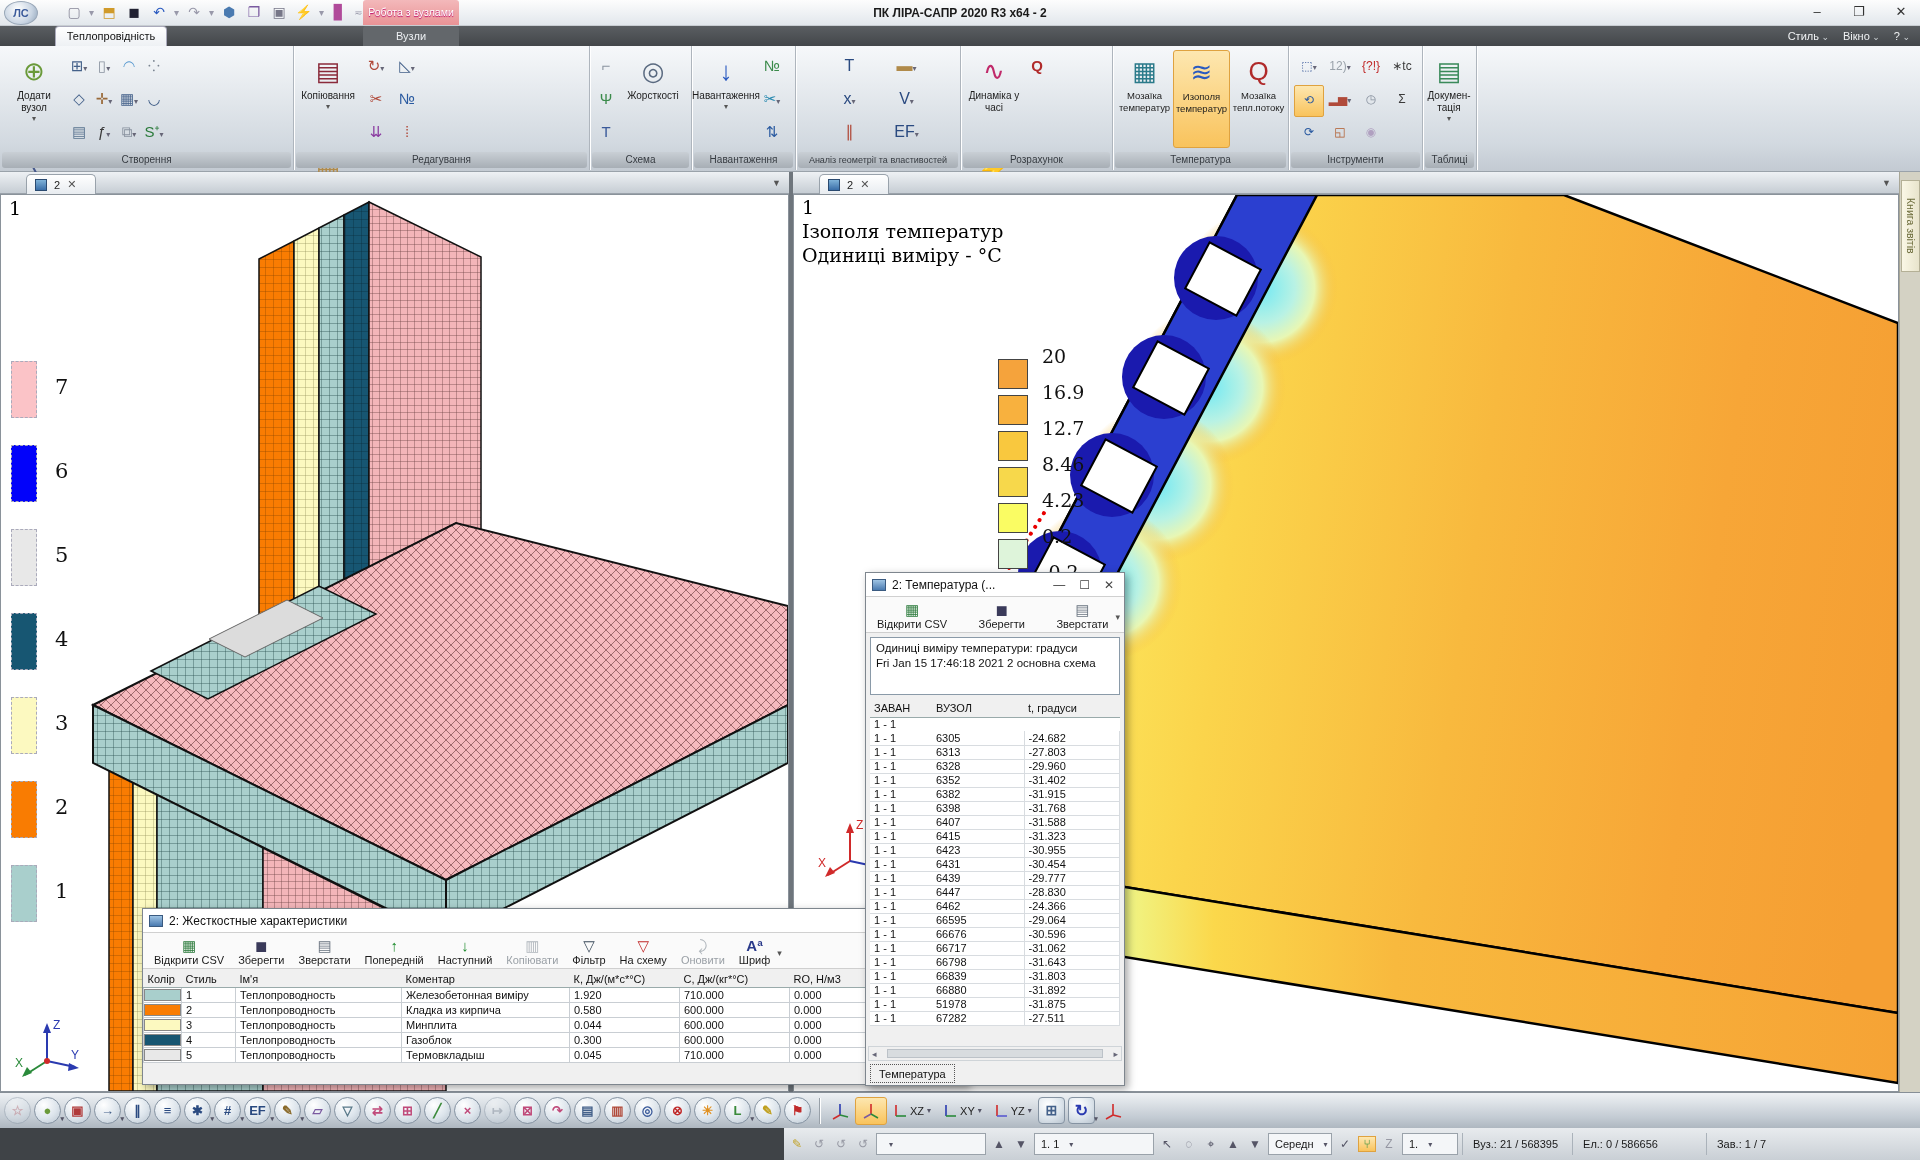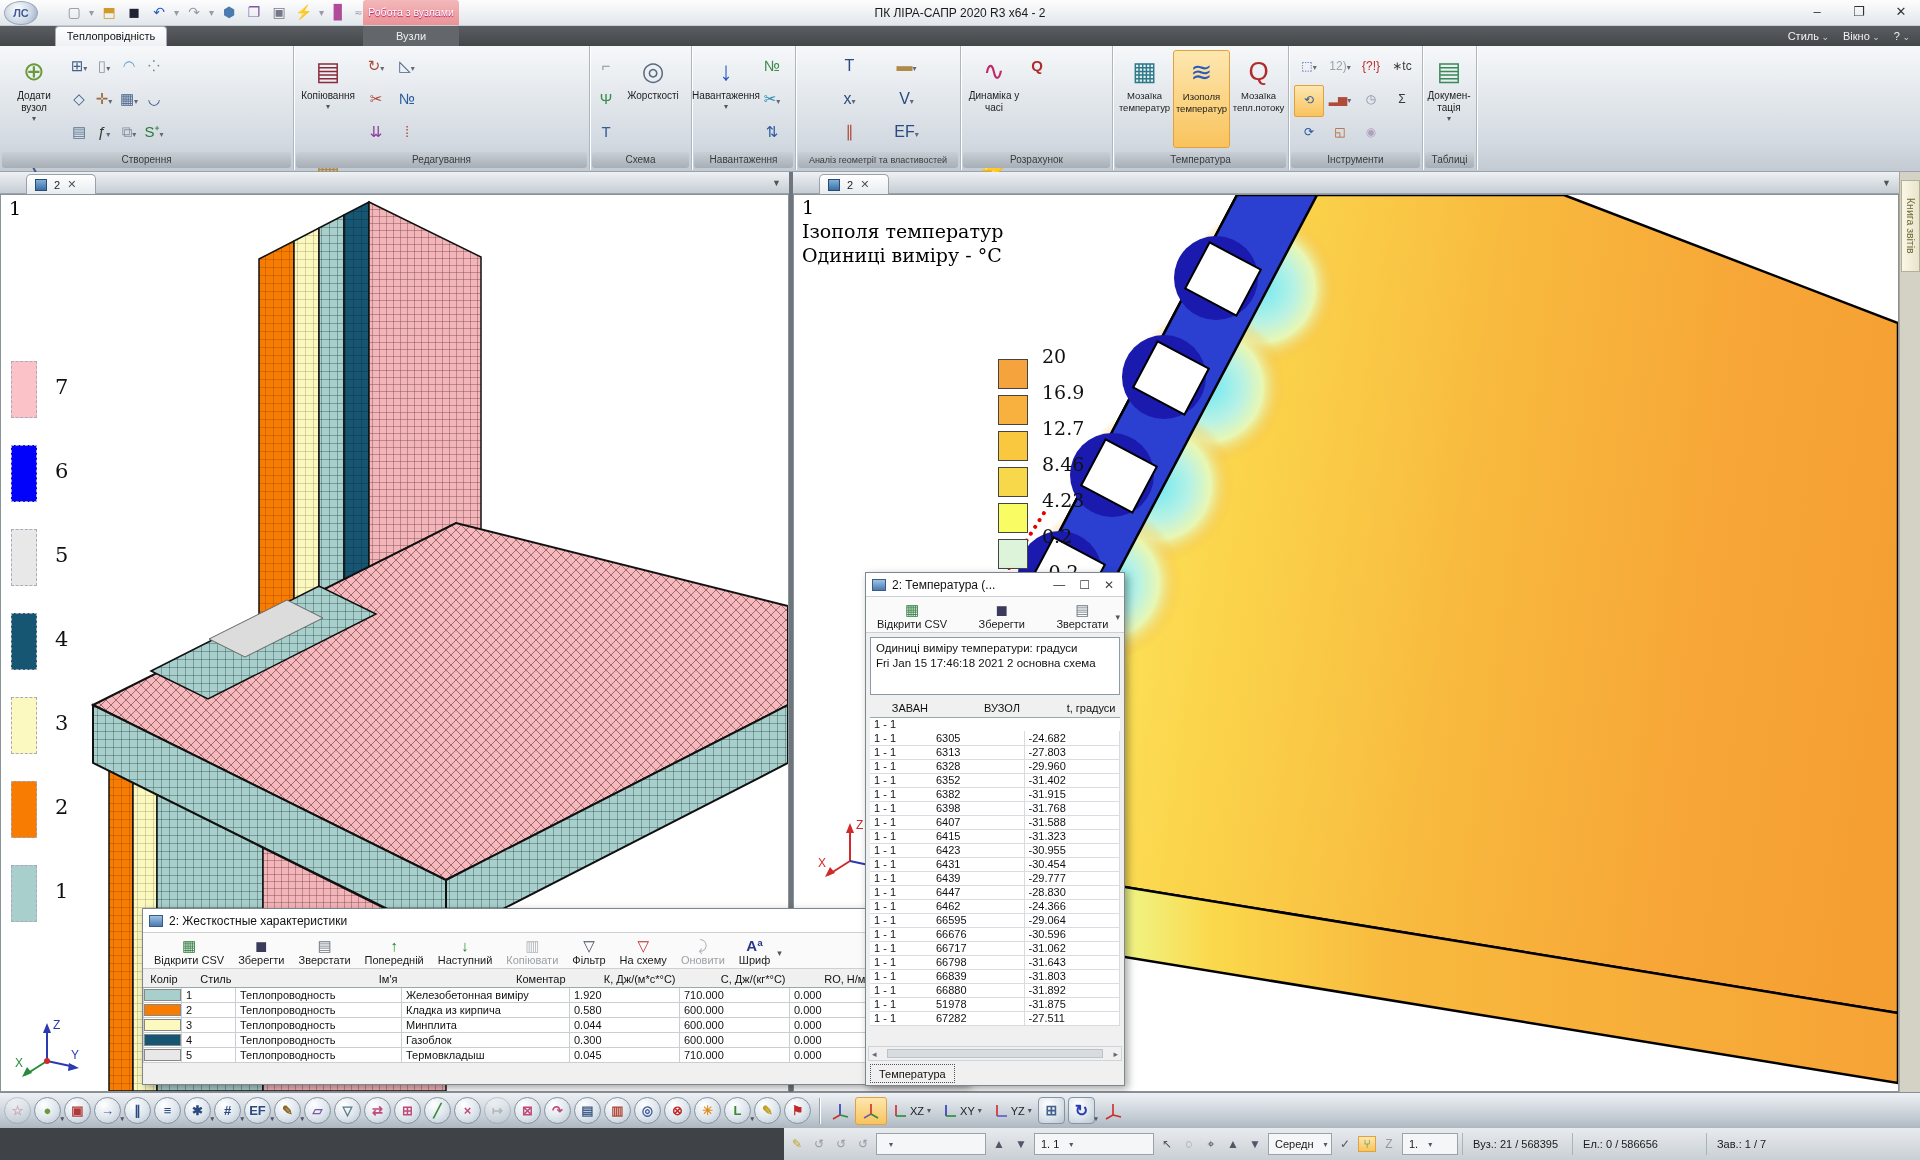--- a/index.html
+++ b/index.html
@@ -13,21 +13,21 @@
   #applogo { position:absolute; left:4px; top:1px; width:34px; height:24px; border-radius:50%;
     background:radial-gradient(circle at 40% 35%, #ffffff, #c8d4e2 60%, #8ea2b8); border:1px solid #9aa8b8;
     color:#3a5a9a; font-size:11px; text-align:center; line-height:23px; font-weight:bold; }
   .qat { position:absolute; top:2px; display:flex; gap:5px; align-items:center; }
   .qic { width:20px; height:20px; font-size:14px; line-height:20px; text-align:center; color:#446; }
   .qsep { color:#99a; font-size:10px; }
   #ctxhdr { position:absolute; left:363px; top:0; width:96px; height:25px;
     background:linear-gradient(#f3b8ba,#e99396); color:#fff; font-size:10.5px; text-align:center; line-height:25px;
     text-shadow:0 1px 1px #b06; border-radius:3px 3px 0 0; }
   #wtitle { position:absolute; left:560px; right:560px; top:0; height:26px; text-align:center;
-    font-size:12px; line-height:26px; color:#1a1a1a; font-weight:normal; }
+    font-size:12px; line-height:26px; color:#1a1a1a; font-weight:bold; }
   .winbtns { position:absolute; right:6px; top:2px; display:flex; gap:16px; }
   .wb { width:26px; height:20px; text-align:center; line-height:20px; color:#333; font-size:13px; }
   .wb.min::after{content:"–";} .wb.max::after{content:"❐";} .wb.cls::after{content:"✕";}
 
   
   #tabrow { position:absolute; left:0; top:26px; width:1920px; height:28px;
     background:linear-gradient(#5a5e62,#3a3d40); }
   #maintab { position:absolute; left:55px; top:0; width:112px; height:20px; background:linear-gradient(#ffffff,#eef1f4);
     border-radius:4px 4px 0 0; border:1px solid #aab; border-bottom:none; text-align:center;
     font-size:11px; line-height:19px; color:#111; }
@@ -91,21 +91,21 @@
   .dtitle .dtxt { flex:1; font-size:12px; color:#111; }
   .dwb { display:flex; gap:14px; padding-right:4px; }
   .dwb span { font-size:12px; color:#444; }
   .dtb { background:#fafafa; border-bottom:1px solid #cfcfcf; display:flex; align-items:flex-start; padding:3px 4px 1px; }
   .dtbtn { display:flex; flex-direction:column; align-items:center; font-size:11px; color:#1a1a1a; padding:1px 7px; }
   .dtbtn .tg { font-size:15px; line-height:17px; }
   .dtbtn.dis { color:#9aa0a6; }
   .dtbtn.dis .tg { color:#b0b6bc !important; }
   .ddarr { font-size:9px; color:#555; padding-top:12px; }
   table.grid { border-collapse:collapse; width:100%; table-layout:fixed; font-size:11px; color:#111; }
-  table.grid th { font-weight:normal; text-align:right; border-bottom:1px solid #9aa; padding:2px 4px; white-space:nowrap; overflow:hidden; }
+  table.grid th { font-weight:normal; text-align:left; border-bottom:1px solid #9aa; padding:2px 4px; white-space:nowrap; overflow:hidden; }
   table.grid td { border:1px solid #c9ced3; padding:1px 4px; white-space:nowrap; overflow:hidden; background:#fff; }
   .colcell { padding:0 !important; } .colcell div { width:100%; height:12px; border:1px solid #888; }
 
   
   #tdlg .info { margin:4px; height:58px; background:#fff; border:1px solid #8a9aa8; font-size:11.5px; padding:3px 5px; color:#111; line-height:15px; }
   #tdlg table.grid td { border:none; border-bottom:1px solid #d8dce0; border-right:1px solid #d8dce0; padding:0 4px; height:14px; font-size:11px; }
   #tdlg .hsb { position:absolute; left:2px; right:2px; bottom:24px; height:15px; background:#f0f0f0; border:1px solid #cfd4d8; display:flex; justify-content:space-between; align-items:center; font-size:9px; color:#667; padding:0 3px; }
   .hsb .thumb { position:absolute; left:18px; right:18px; top:2px; bottom:2px; background:#d8dcdf; border:1px solid #bcc2c8; }
   #tdlg .btab { position:absolute; left:4px; bottom:2px; height:19px; padding:0 8px; border:1px dotted #555; font-size:11px; line-height:18px; background:#f0f0f0; color:#111; }
 

